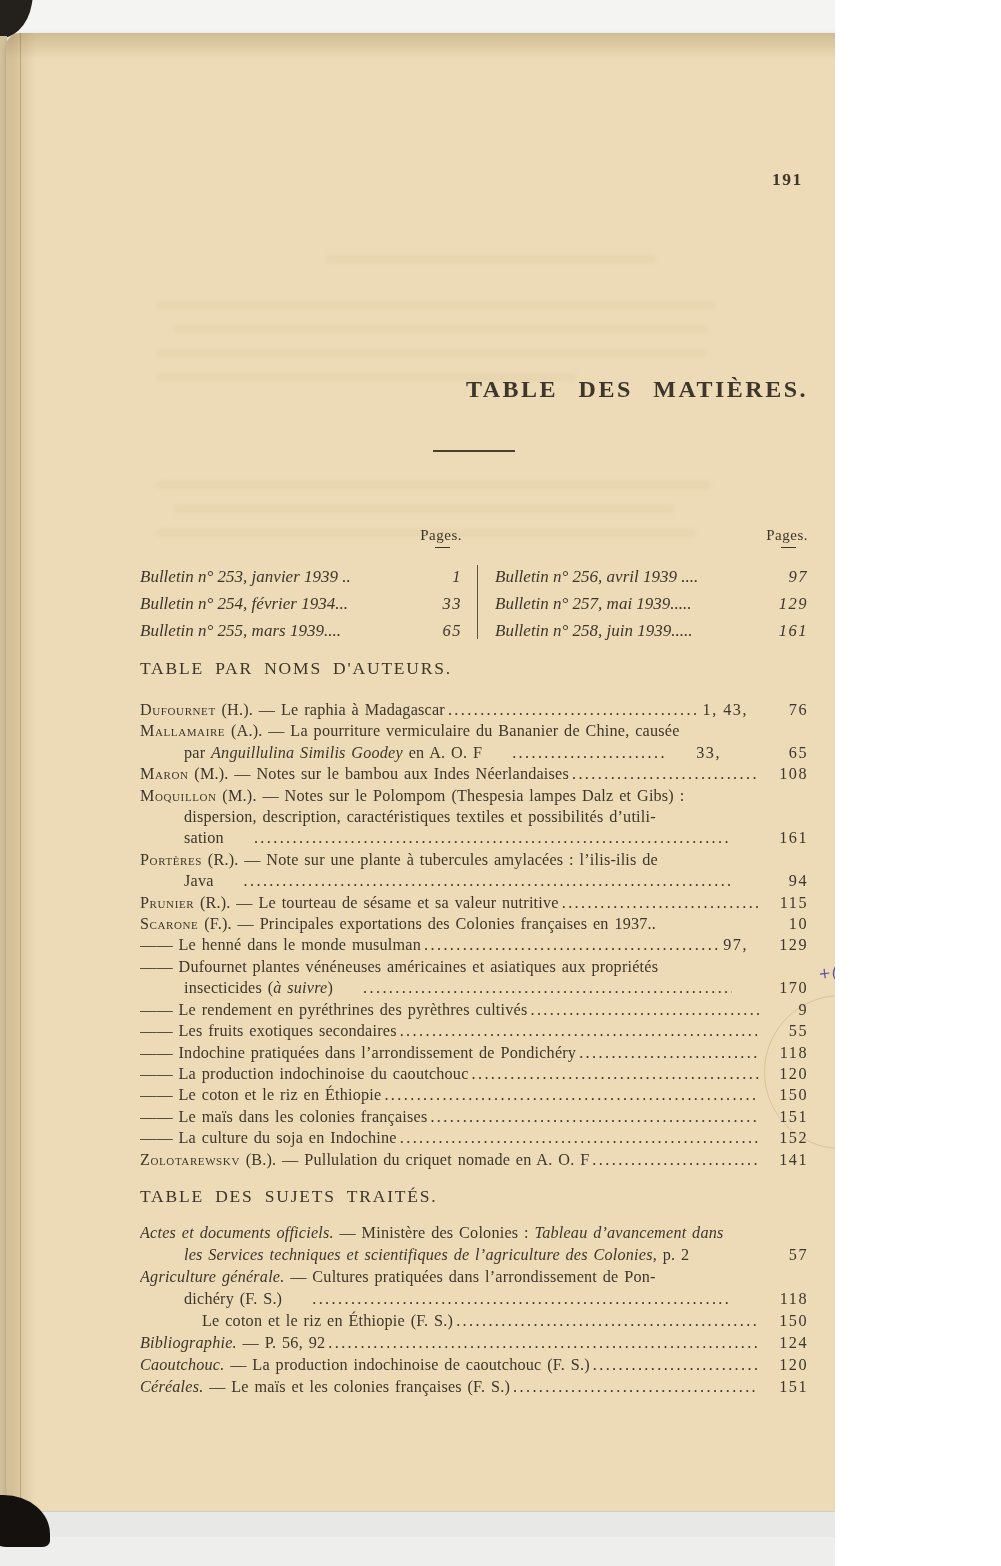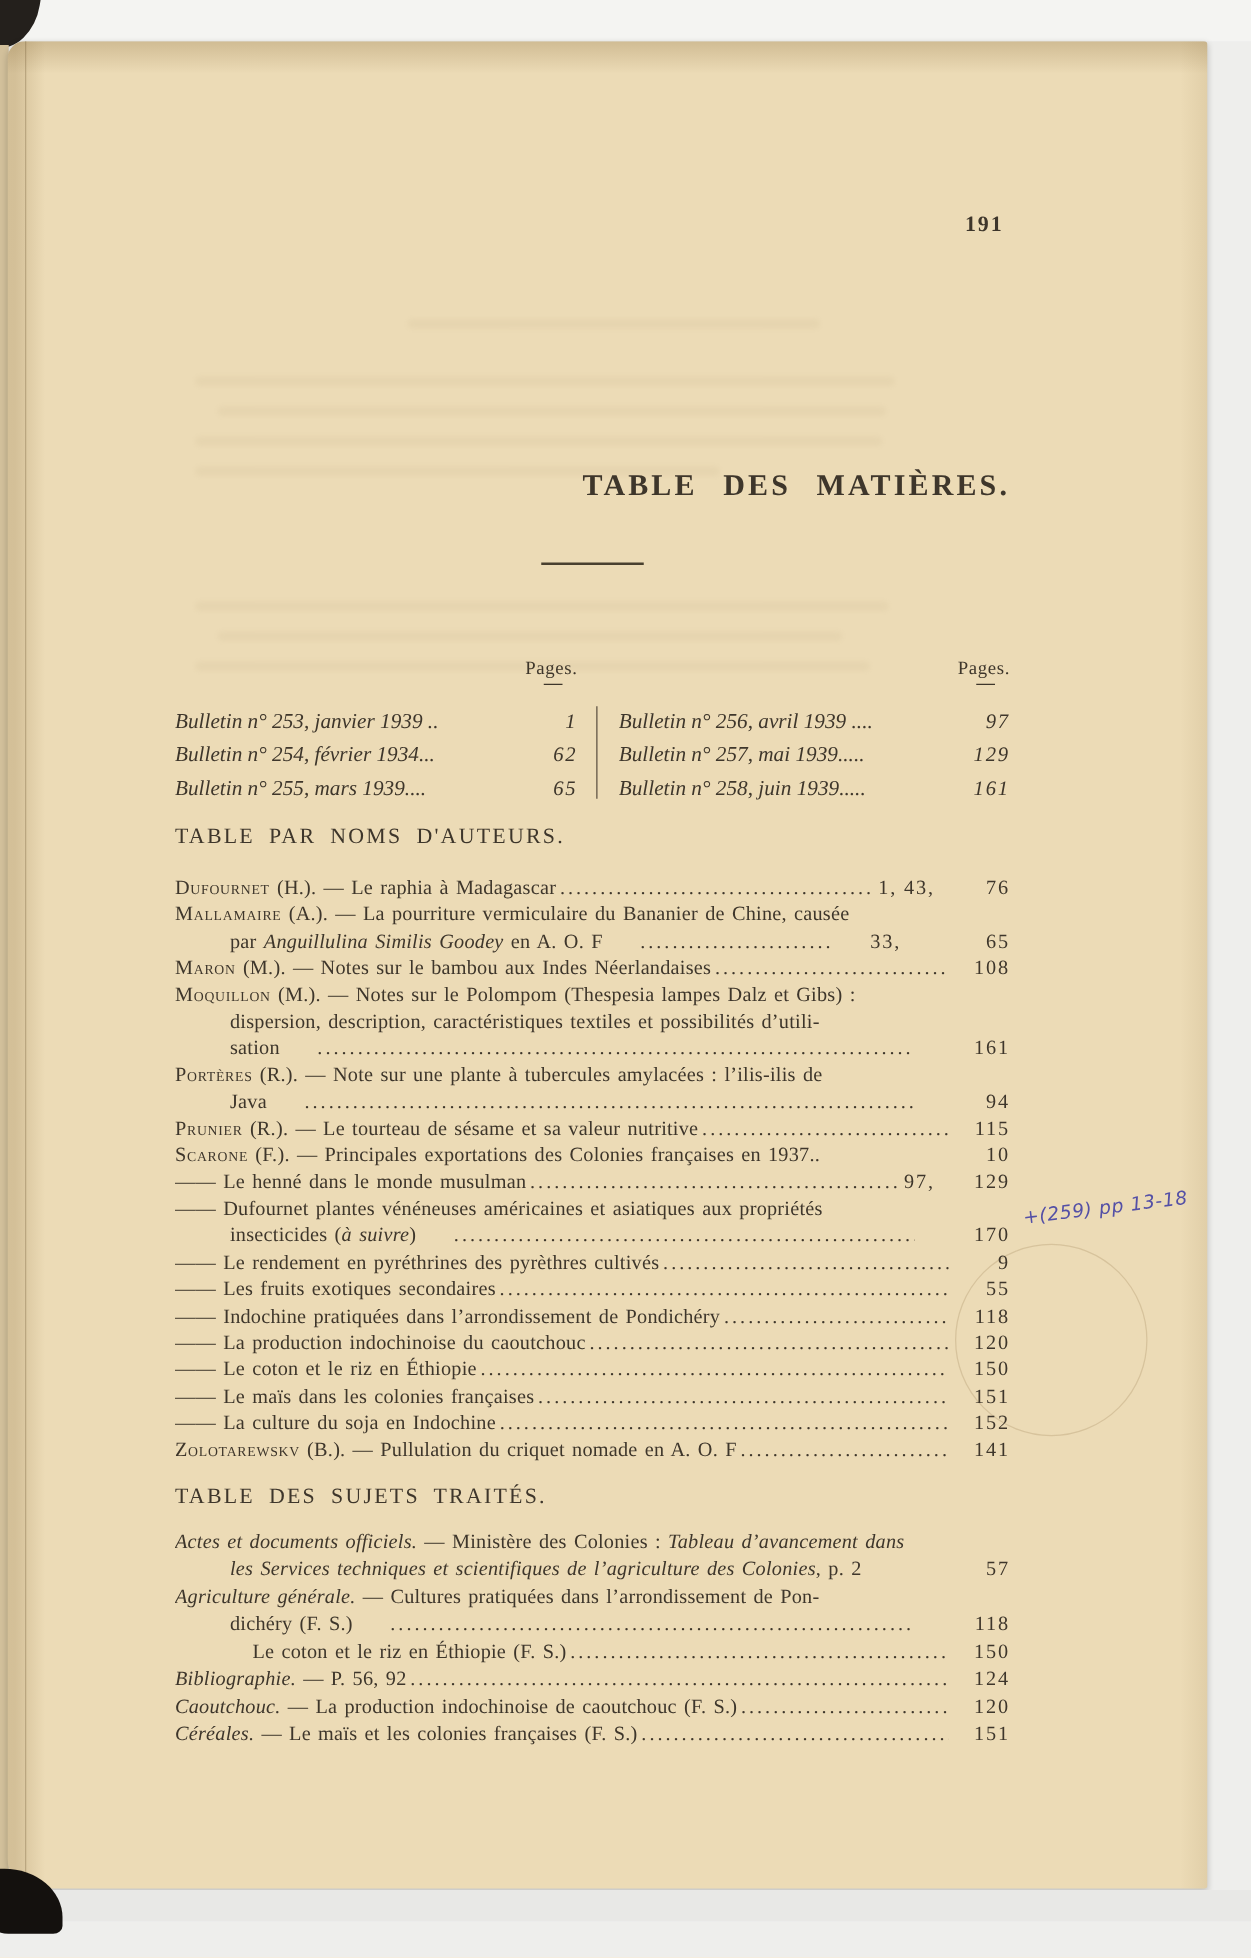--- a/index.html
+++ b/index.html
@@ -1,20 +1,20 @@
 <!DOCTYPE html>
 <html style="--paper: #ecdbb6; --ink: #3e362b; --annotation: #5450a6; --credit: #8e8e8e;"><head>
 <meta charset="utf-8">
 <style>
   :root{
     --paper:#ecdbb6; --ink:#3e362b; --annotation:#5450a6; --credit:#8e8e8e;
   }
   html,body{margin:0;padding:0;}
   body{width:1001px;font-family:"Liberation Serif","DejaVu Serif",serif;}
-  .scan{position:relative;width:1001px;height:1566px;background:#eeeeec;overflow:hidden;}
+  .scan{position:relative;width:835px;height:1566px;background:#eeeeec;overflow:hidden;}
   .top-strip{position:absolute;left:0;top:0;right:0;height:33px;background:#f4f4f2;}
   .edge-strip{position:absolute;left:0;top:36px;width:7px;height:1462px;background:#d2c09b;}
   .blob-tl{position:absolute;left:-10px;top:-12px;width:40px;height:52px;background:#24201c;
            border-radius:0 0 75% 18%;transform:rotate(9deg);}
   .blob-bl{position:absolute;left:-12px;top:1495px;width:62px;height:52px;background:#14110e;
            border-radius:8% 75% 12% 30%;}
   .strip-gray{position:absolute;left:0;top:1512px;right:0;height:25px;background:#e8e8e6;}
   .credit-bar{position:absolute;left:0;top:1591px;right:0;height:29px;background:#0f172a;}
   .credit-text{position:absolute;right:14px;top:0;height:29px;line-height:30px;
            font-family:"DejaVu Sans","Liberation Sans",sans-serif;font-size:17px;color:var(--credit);}
@@ -99,21 +99,21 @@
       <div class="bulletins">
         <div class="bcol left">
           <div class="pages-head">Pages.</div>
           <div id="bul-left">
               <div class="brow">
                 <span class="blabel">Bulletin n° 253, janvier 1939 ..</span>
                 <span class="bpage">1</span>
               </div>
               <div class="brow">
                 <span class="blabel">Bulletin n° 254, février 1934...</span>
-                <span class="bpage">62</span>
+                <span class="bpage">33</span>
               </div>
               <div class="brow">
                 <span class="blabel">Bulletin n° 255, mars 1939....</span>
                 <span class="bpage">65</span>
               </div>
             </div>
         </div>
         <div class="bdivider"></div>
         <div class="bcol right">
           <div class="pages-head">Pages.</div>

